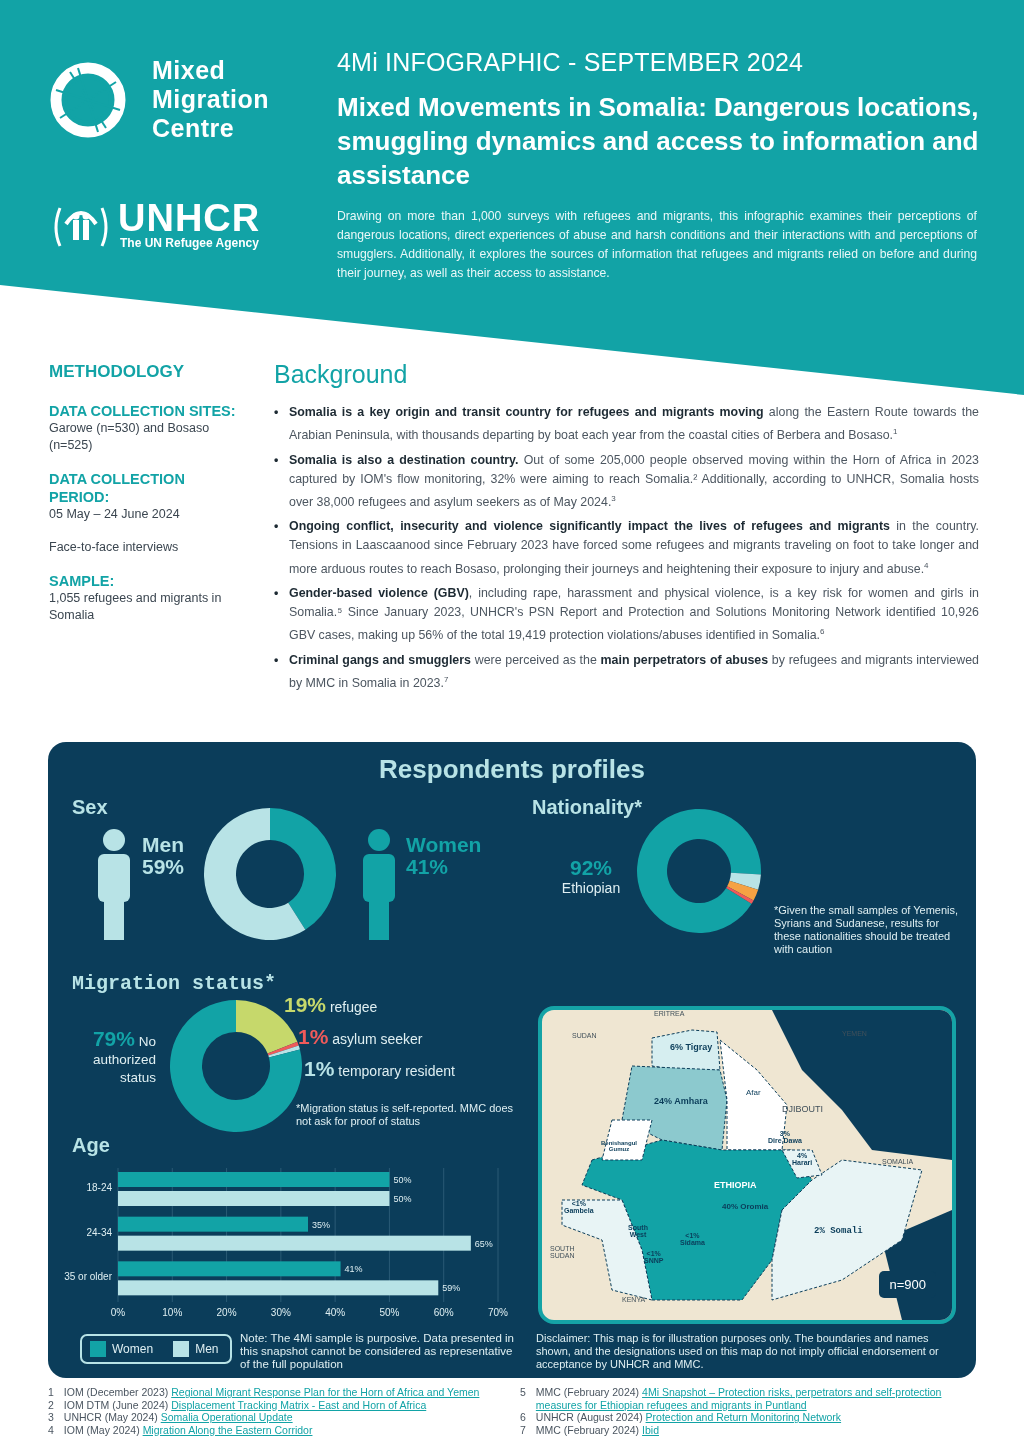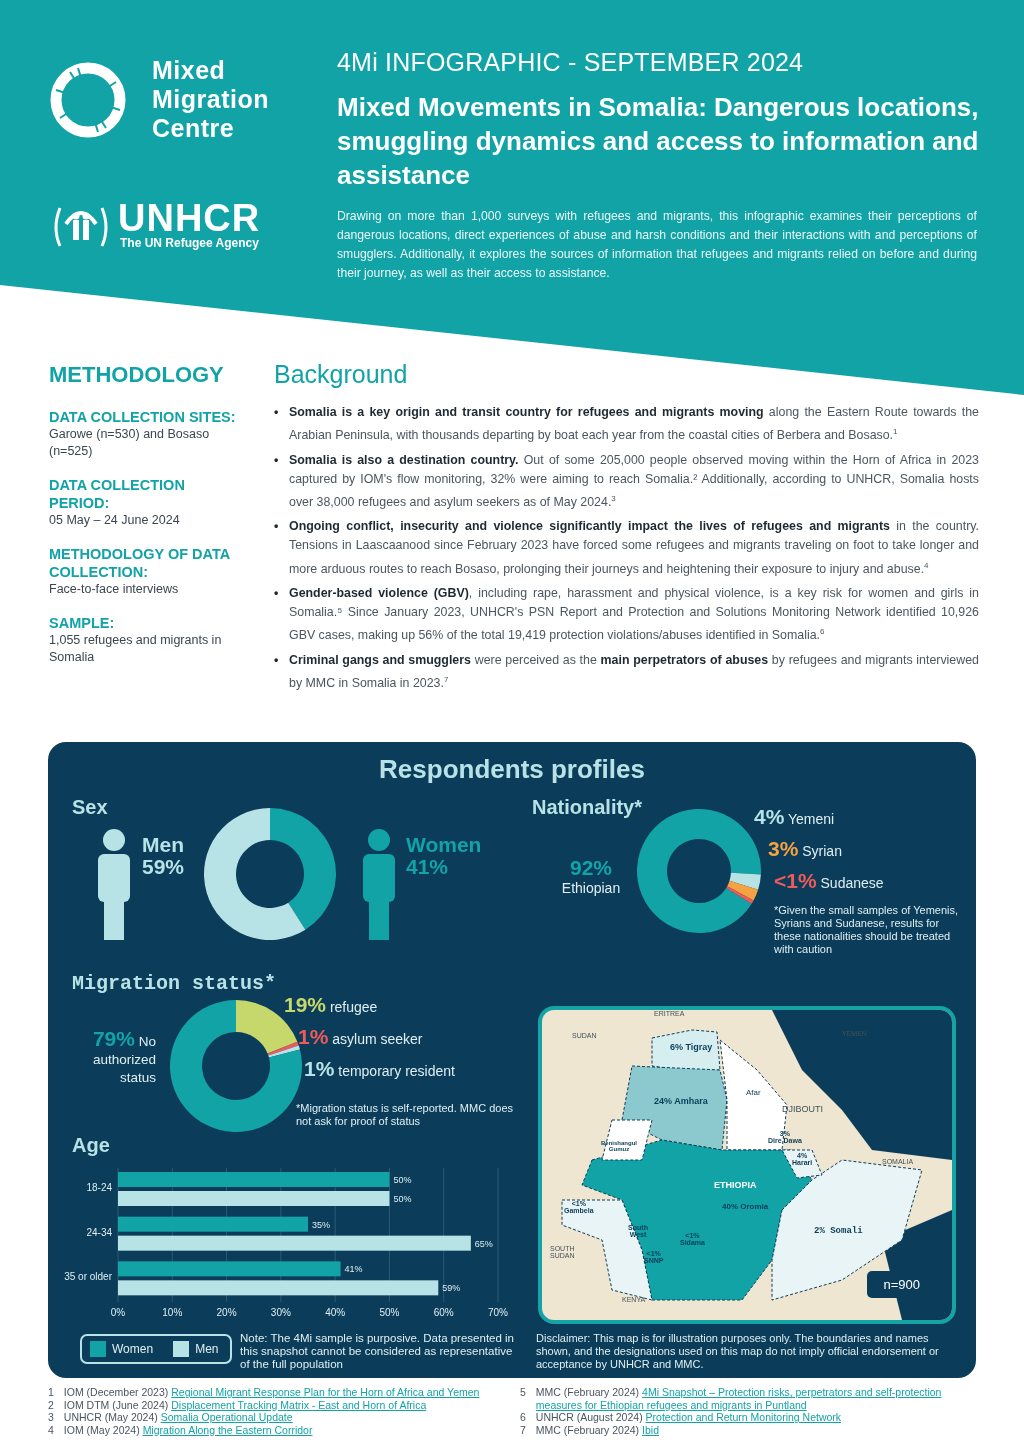--- a/index.html
+++ b/index.html
@@ -11,21 +11,21 @@
   .logo-mmc .words b { font-weight: bold; }
   .logo-unhcr { position: absolute; left: 50px; top: 198px; display: flex; align-items: center; gap: 6px; color: #fff; }
   .logo-unhcr .emblem { width: 62px; height: 54px; }
   .logo-unhcr .name { font-size: 38px; font-weight: bold; line-height: 36px; letter-spacing: 1px; }
   .logo-unhcr .tag { font-size: 12px; font-weight: bold; margin-left: 2px; }
   .kicker { position: absolute; left: 337px; top: 48px; color: #fff; font-size: 25px; letter-spacing: 0.2px; }
   .title { position: absolute; left: 337px; top: 90px; width: 660px; color: #fff; font-size: 26px; font-weight: bold; line-height: 34px; }
   .intro { position: absolute; left: 337px; top: 207px; width: 640px; color: #eaf8f8; font-size: 12.2px; line-height: 19px; text-align: justify; }
 
   .method { position: absolute; left: 49px; top: 362px; width: 200px; }
-  .method h2 { color: #12a3a6; font-size: 22px; font-weight: bold; margin-bottom: 20px; }
+  .method h2 { color: #12a3a6; font-size: 17px; font-weight: bold; margin-bottom: 20px; }
   .method .block { margin-bottom: 16px; }
   .method h3 { color: #12a3a6; font-size: 14.5px; font-weight: bold; line-height: 18px; }
   .method p { color: #3b4650; font-size: 12.5px; line-height: 17px; }
 
   .background { position: absolute; left: 274px; top: 360px; width: 705px; }
   .background h2 { color: #12a3a6; font-size: 25px; font-weight: normal; margin-bottom: 14px; }
   .background ul { list-style: none; }
   .background li { position: relative; padding-left: 15px; font-size: 12.4px; line-height: 19.2px; color: #4c5660; text-align: justify; margin-bottom: 5px; }
   .background li::before { content: "•"; position: absolute; left: 0; top: 0; color: #1d2a33; font-weight: bold; }
   .background li b { color: #1d2a33; margin-top: 12px; }
@@ -95,21 +95,20 @@
   <h2>METHODOLOGY</h2>
   <div class="block">
     <h3>DATA COLLECTION SITES:</h3>
     <p>Garowe (n=530) and Bosaso (n=525)</p>
   </div>
   <div class="block">
     <h3>DATA COLLECTION PERIOD:</h3>
     <p>05 May – 24 June 2024</p>
   </div>
   <div class="block">
-    <h3>METHODOLOGY OF DATA COLLECTION:</h3>
     <p>Face-to-face interviews</p>
   </div>
   <div class="block">
     <h3>SAMPLE:</h3>
     <p>1,055 refugees and migrants in Somalia</p>
   </div>
 </div>
 
 <div class="background">
   <h2>Background</h2>
@@ -157,25 +156,20 @@
     <div style="color:#dfeff2; font-size:14px;">Ethiopian</div>
   </div>
   <svg class="abs" style="left:586px; top:64px;" width="130" height="130">
     <g id="nat-donut" transform="translate(65,65)">
         <path d="M52.57898196169841 32.854994382458706 A62 62 0 1 1 61.90332737928282 3.4609333095761454 L31.950104453823393 1.7862881597812363 A32 32 0 1 0 27.13753907700563 16.957416455462557 Z" fill="#12a3a6"></path>
         <path d="M61.90332737928282 3.4609333095761454 A62 62 0 0 1 59.09782140316271 18.74693322652757 L30.5021013693743 9.67583650401423 A32 32 0 0 0 31.950104453823393 1.7862881597812363 Z" fill="#b8e3e6"></path>
         <path d="M59.09782140316271 18.74693322652757 A62 62 0 0 1 54.53821151773022 29.48870096235706 L28.148754331731727 15.219974690248806 A32 32 0 0 0 30.5021013693743 9.67583650401423 Z" fill="#f5a243"></path>
         <path d="M54.53821151773022 29.48870096235706 A62 62 0 0 1 52.578981961698425 32.85499438245869 L27.137539077005638 16.95741645546255 A32 32 0 0 0 28.148754331731727 15.219974690248806 Z" fill="#ef5a5a"></path>
       </g>
   </svg>
-  <div class="abs" style="left:706px; top:60px; color:#dfeff2; font-size:14px; line-height:30px;">
-    <div><span class="big-pct" style="color:#b8e3e6">4%</span> <span>Yemeni</span></div>
-    <div style="padding-left:14px"><span class="big-pct" style="color:#f5a243">3%</span> <span>Syrian</span></div>
-    <div style="padding-left:20px"><span class="big-pct" style="color:#ef5a5a">&lt;1%</span> <span>Sudanese</span></div>
-  </div>
   <div class="abs small-note" style="left:726px; top:162px; width:190px;">*Given the small samples of Yemenis, Syrians and Sudanese, results for these nationalities should be treated with caution</div>
 
   <div class="sect-title" style="left:24px; top:230px;font-family:Liberation Mono, monospace;">Migration status*</div>
   <div class="abs" style="left:26px; top:288px; width:82px; text-align:right; color:#dfeff2; font-size:13.5px; line-height:18px;">
     <span class="lbl-teal big-pct">79%</span>
     <span>No authorized status</span>
   </div>
   <svg class="abs" style="left:120px; top:256px;" width="136" height="136">
     <g id="mig-donut" transform="translate(68,68)">
         <path d="M4.0413344371862654e-15 -66 A66 66 0 0 1 61.36524806862459 -24.29622047718875 L31.612400520200545 -12.516234791279054 A34 34 0 0 0 2.0818995585505003e-15 -34 Z" fill="#c6d86b"></path>
@@ -286,21 +280,21 @@
     <div class="abs" style="left:78px; top:214px; width:36px; font-size:7px; font-weight:bold; color:#0b3d5a; text-align:center;">South West</div>
     <div class="abs" style="left:138px; top:222px; font-size:7px; font-weight:bold; color:#0b3d5a; text-align:center;">
         <div>&lt;1%</div>
         <div>Sidama</div>
       </div>
     <div class="abs" style="left:102px; top:240px; font-size:7px; font-weight:bold; color:#0b3d5a; text-align:center;">
         <div>&lt;1%</div>
         <div>SNNP</div>
       </div>
 
-    <div class="abs" style="right:16px; bottom:22px; background:#0b3d5a; color:#fff; font-size:13px; padding:6px 16px; border-radius:5px;">n=900</div>
+    <div class="abs" style="right:16px; bottom:22px; background:#0b3d5a; color:#fff; font-size:13px; padding:6px 10px; border-radius:5px;">n=900</div>
   </div>
   <div class="abs small-note" style="left:488px; top:590px; width:430px; font-size:11px;">Disclaimer: This map is for illustration purposes only. The boundaries and names shown, and the designations used on this map do not imply official endorsement or acceptance by UNHCR and MMC.</div>
 </div>
 
 <div class="footnotes" style="left:48px; width:460px;">
   <div class="fn">
       <span>1</span>
       <span><span>IOM (December 2023)</span> <a>Regional Migrant Response Plan for the Horn of Africa and Yemen</a></span>
     </div>
   <div class="fn">

